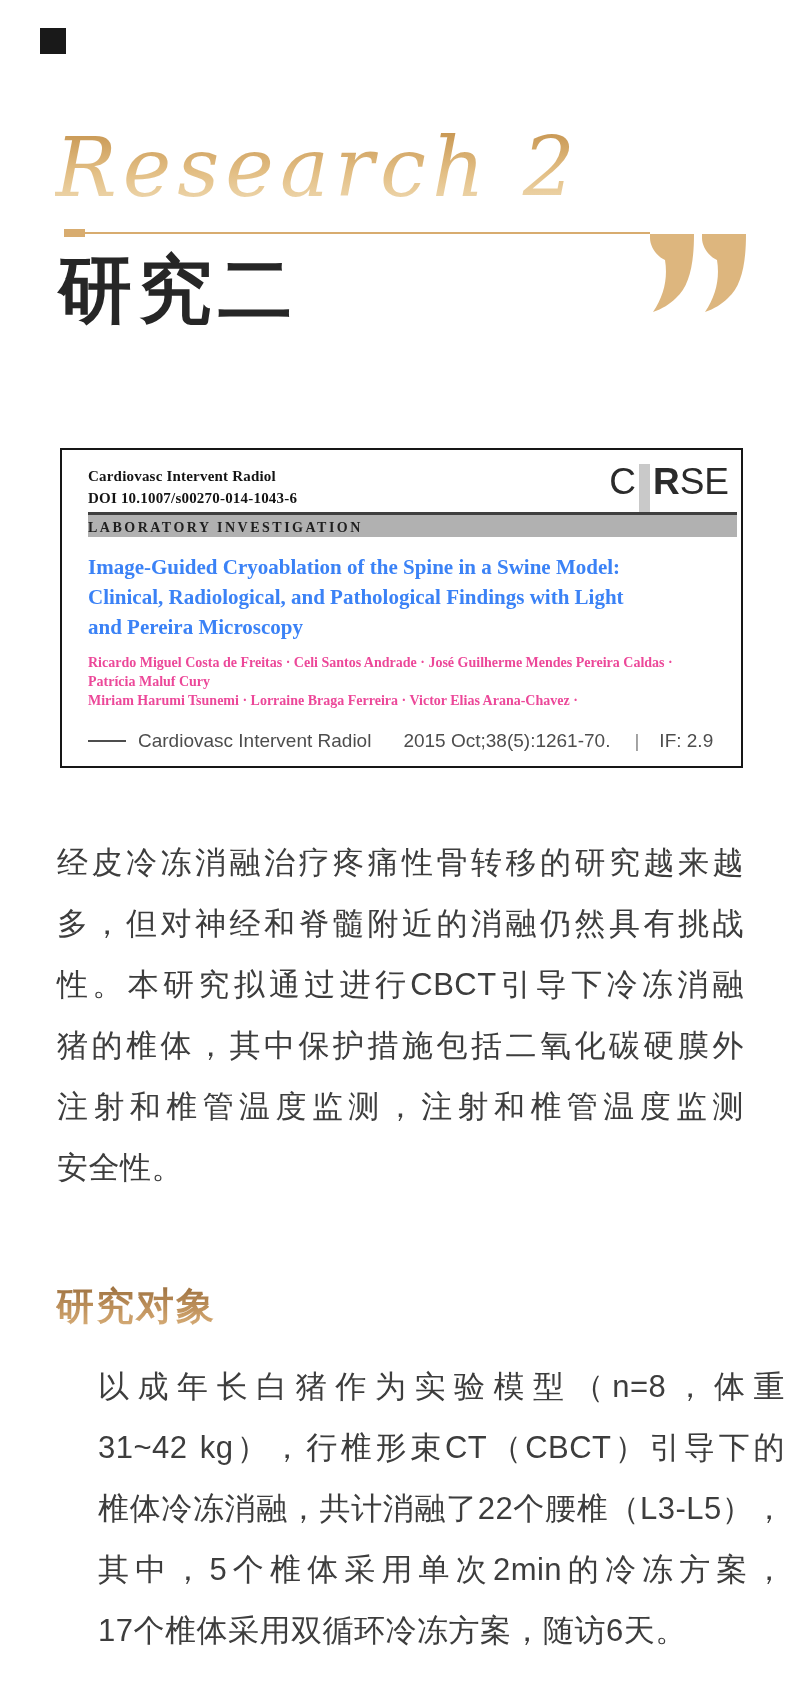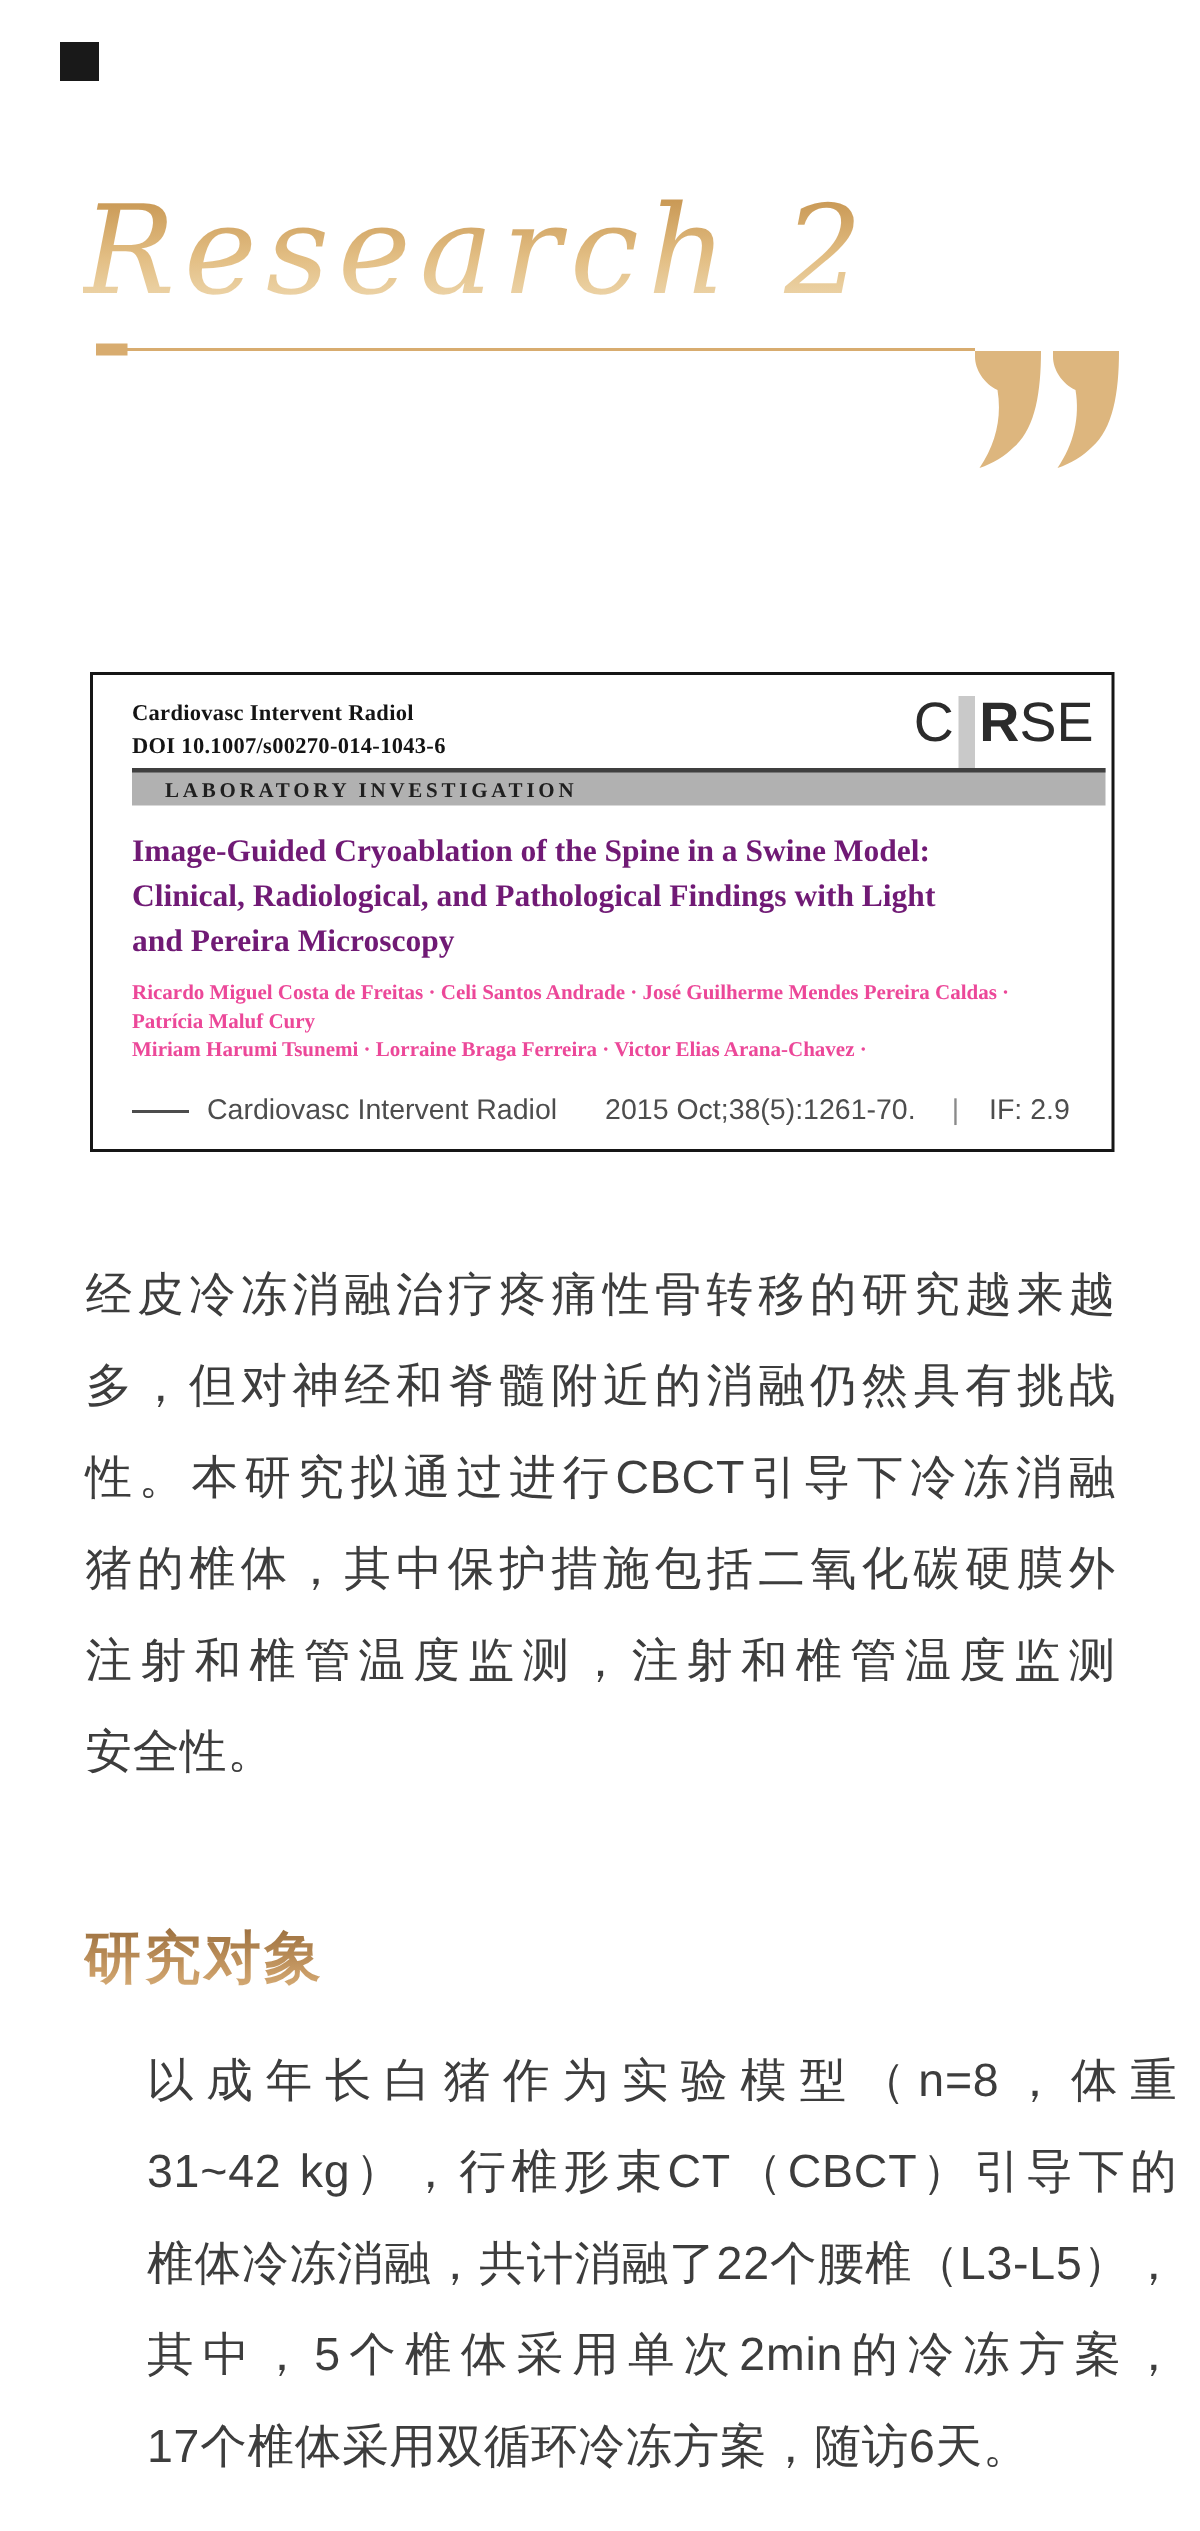--- a/index.html
+++ b/index.html
@@ -51,27 +51,27 @@
     font-family:"Liberation Sans",sans-serif;font-size:37px;line-height:40px;color:#2b2b2b;
   }
   .logo-bar{width:11px;height:48px;background:#c9c9c9;margin:2px 3px 0 3px;}
   .logo-r{font-weight:700;}
 
   .section-label-bar{
     position:absolute;left:26px;right:4px;top:62px;height:25px;
     background:#b1b1b1;border-top:3px solid #3f3f3f;
     font-family:"Liberation Serif","DejaVu Serif",serif;
     font-weight:700;font-size:14px;letter-spacing:2.5px;color:#1f1f1f;
-    line-height:25px;padding-left:22px;box-sizing:border-box;
+    line-height:25px;padding-left:0;box-sizing:border-box;
   }
 
   .paper-title{position:absolute;left:26px;top:102px;width:630px;}
   .paper-title div{
     font-family:"Liberation Serif","DejaVu Serif",serif;
-    font-weight:700;font-size:21px;line-height:30px;color:#701a75;
+    font-weight:700;font-size:21px;line-height:30px;color:#3b82f6;
   }
   .paper-authors{position:absolute;left:26px;top:203px;width:640px;}
   .paper-authors div{
     font-family:"Liberation Serif","DejaVu Serif",serif;
     font-weight:700;font-size:14px;line-height:19px;color:#ec4899;
   }
 
   .citation-row{
     position:absolute;left:26px;top:280px;width:650px;
     font-family:"Liberation Sans",sans-serif;font-size:19px;color:#4d4d4d;
@@ -122,20 +122,21 @@
 
   <div class="quote-icon">
     <svg width="100" height="78" viewBox="0 0 100 78">
       <g fill="#ddb67e">
         <path d="M2,0 H46 C46,28 42,52 28,64 C22,70 14,75 5,78 C16,62 20,44 17,26 C8,22 2,12 2,4 Z"></path>
         <path d="M54,0 H98 C98,28 94,52 80,64 C74,70 66,75 57,78 C68,62 72,44 69,26 C60,22 54,12 54,4 Z"></path>
       </g>
     </svg>
   </div>
 
+  <div class="page-title-cn">研究二</div>
 
   <div class="paper-card">
     <div class="journal-line journal-name">Cardiovasc Intervent Radiol</div>
     <div class="journal-line journal-doi">DOI 10.1007/s00270-014-1043-6</div>
 
     <div class="cirse-logo">
       <span class="glyph">C</span>
       <span class="logo-bar"></span>
       <span class="glyph logo-r">R</span>
       <span class="glyph">SE</span>

